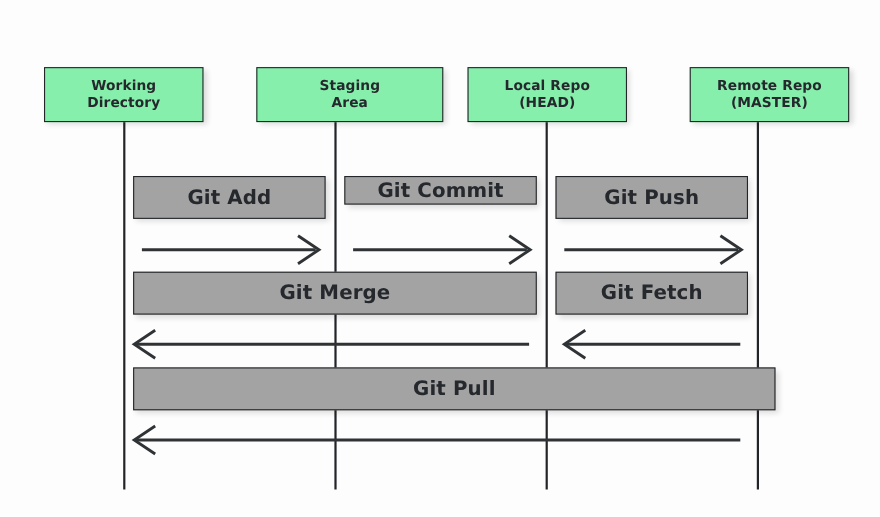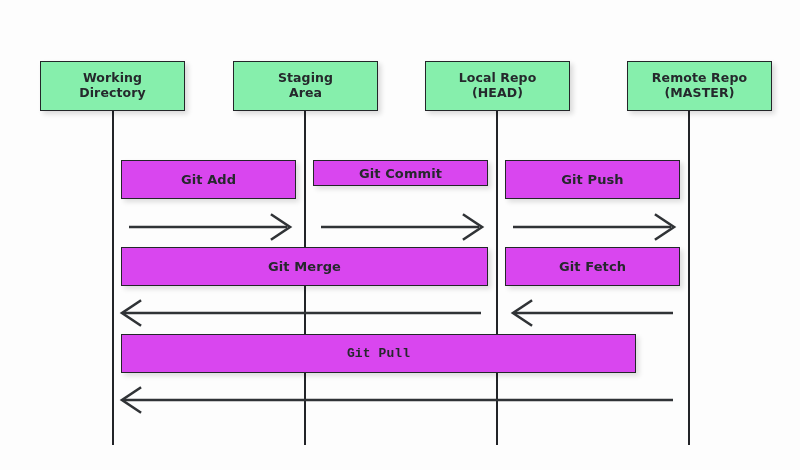--- a/index.html
+++ b/index.html
@@ -42,28 +42,28 @@
     font-size: 12.5px;
     font-weight: bold;
     line-height: 1.18;
     letter-spacing: 0.1px;
   }
   .actor-box span { display: block; white-space: pre-line; }
   
   .op-box {
     position: absolute;
     box-sizing: border-box;
-    background: #d946ef;
+    background: #a3a3a3;
     border: 1.5px solid #232629;
     box-shadow: 3px 3px 5px rgba(0,0,0,0.13);
     display: flex;
     align-items: center;
     justify-content: center;
     color: #25282c;
-    font-size: 13px;
+    font-size: 18px;
     font-weight: bold;
     letter-spacing: 0.1px;
   }
   
   .arrow {
     position: absolute;
     pointer-events: none;
   }
   .arrow svg { display: block; overflow: visible; }
 </style>
@@ -74,21 +74,21 @@
 
   <div class="lifeline" style="left:112px;"></div>
   <div class="lifeline" style="left:304px;"></div>
   <div class="lifeline" style="left:496px;"></div>
   <div class="lifeline" style="left:688px;"></div>
 
   <div class="actor-box" style="left:40px;  top:61px; width:145px; height:50px;">
     <span>Working
 Directory</span>
   </div>
-  <div class="actor-box" style="left:233px; top:61px; width:145px; height:50px;">
+  <div class="actor-box" style="left:233px; top:61px; width:170px; height:50px;">
     <span>Staging
 Area</span>
   </div>
   <div class="actor-box" style="left:425px; top:61px; width:145px; height:50px;">
     <span>Local Repo
 (HEAD)</span>
   </div>
   <div class="actor-box" style="left:617px; top:61px; width:145px; height:50px;margin-left:10px;">
     <span>Remote Repo
 (MASTER)</span>
@@ -136,21 +136,21 @@
       <path d="M21,1 L3,13 L21,25" stroke="#303336" stroke-width="2.6" fill="none" stroke-linecap="square" stroke-linejoin="miter"></path>
     </svg>
   </div>
   <div class="arrow" style="left:510px; top:300px;">
     <svg width="165" height="26" viewBox="0 0 165 26">
       <path d="M4,13 L163,13" stroke="#303336" stroke-width="2.6" fill="none"></path>
       <path d="M21,1 L3,13 L21,25" stroke="#303336" stroke-width="2.6" fill="none" stroke-linecap="square" stroke-linejoin="miter"></path>
     </svg>
   </div>
 
-  <div class="op-box" style="left:121px; top:334px; width:515px; height:39px;font-family:Liberation Mono, monospace;">
+  <div class="op-box" style="left:121px; top:334px; width:584px; height:39px;">
     <span>Git Pull</span>
   </div>
 
   <div class="arrow" style="left:119px; top:387px;">
     <svg width="557" height="26" viewBox="0 0 557 26">
       <path d="M4,13 L554,13" stroke="#303336" stroke-width="2.6" fill="none"></path>
       <path d="M21,1 L3,13 L21,25" stroke="#303336" stroke-width="2.6" fill="none" stroke-linecap="square" stroke-linejoin="miter"></path>
     </svg>
   </div>
 

